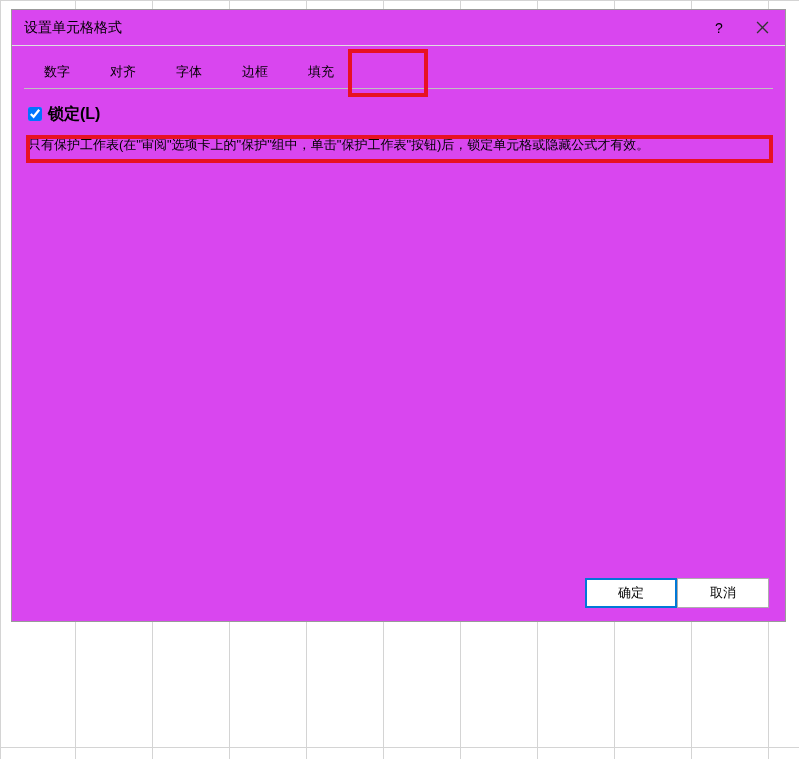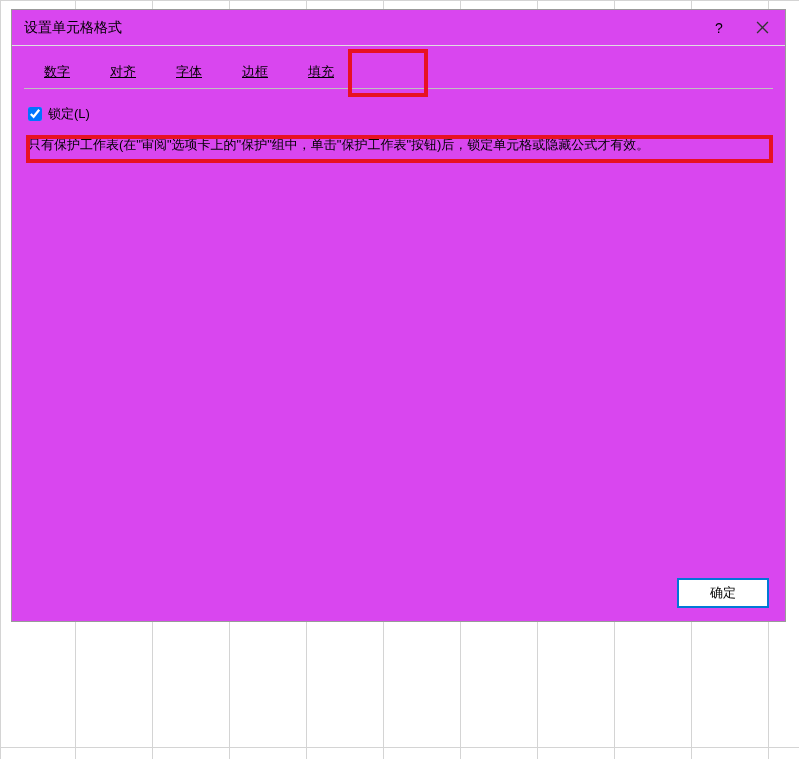--- a/index.html
+++ b/index.html
@@ -76,21 +76,20 @@
       justify-content: center;
       cursor: pointer;
     }
     .titlebar .close-btn svg {
       width: 13px;
       height: 13px;
     }
     .tabs-area {
       padding: 8px 12px 0 12px;
       position: relative;
-      text-decoration: underline;
     }
     .tabs-row {
       display: flex;
       border-bottom: 1px solid #c0c0c0;
       position: relative;
     }
     .tab {
       padding: 8px 20px;
       font-size: 13px;
       cursor: pointer;
@@ -118,22 +117,23 @@
       margin-bottom: 10px;
       height: 22px;
     }
     .checkbox-row input[type="checkbox"] {
       width: 14px;
       height: 14px;
       margin-right: 6px;
       cursor: pointer;
     }
     .checkbox-row label {
-      font-size: 13px;
-      cursor: pointer;
+      font-size: 16px;
+      cursor: pointer;
+      font-weight: bold;
     }
     .highlight-checkbox {
       position: absolute;
       border: 4px solid #e81123;
       pointer-events: none;
     }
     .info-text {
       font-size: 13px;
       margin-top: 8px;
       line-height: 1.6;
@@ -206,14 +206,15 @@
     <div class="checkbox-row" id="row-locked">
       <input type="checkbox" checked="" id="cb-locked" style="">
       <label for="cb-locked">锁定(L)</label>
     </div>
     <div class="info-text">只有保护工作表(在"审阅"选项卡上的"保护"组中，单击"保护工作表"按钮)后，锁定单元格或隐藏公式才有效。</div>
     <div class="highlight-checkbox" id="highlight-hidden" style="left: 14px; top: 125px; width: 747px; height: 28px;"></div>
   </div>
 
   <div class="button-bar">
     <button class="btn primary">确定</button>
+    <button class="btn">取消</button>
   </div>
 </div>
 
 </body></html>

